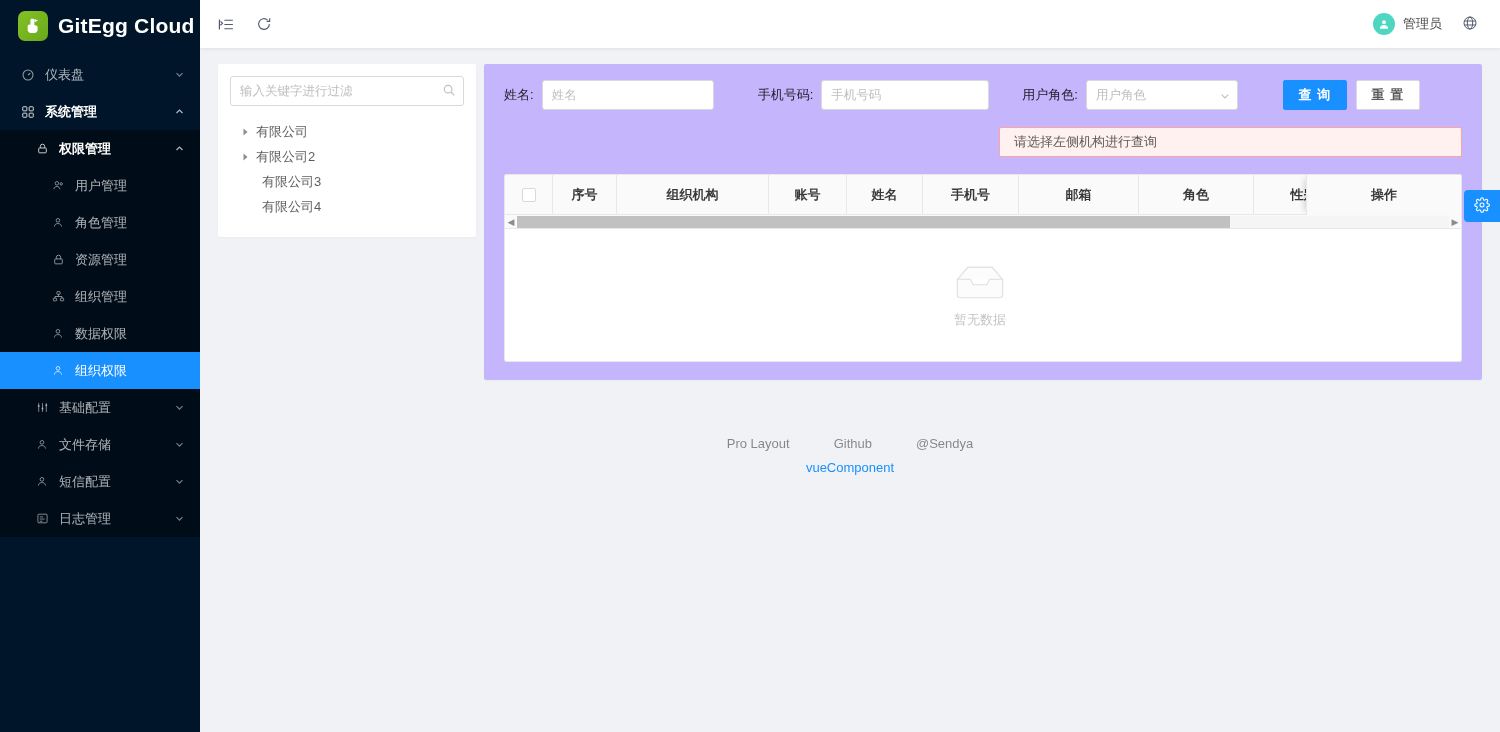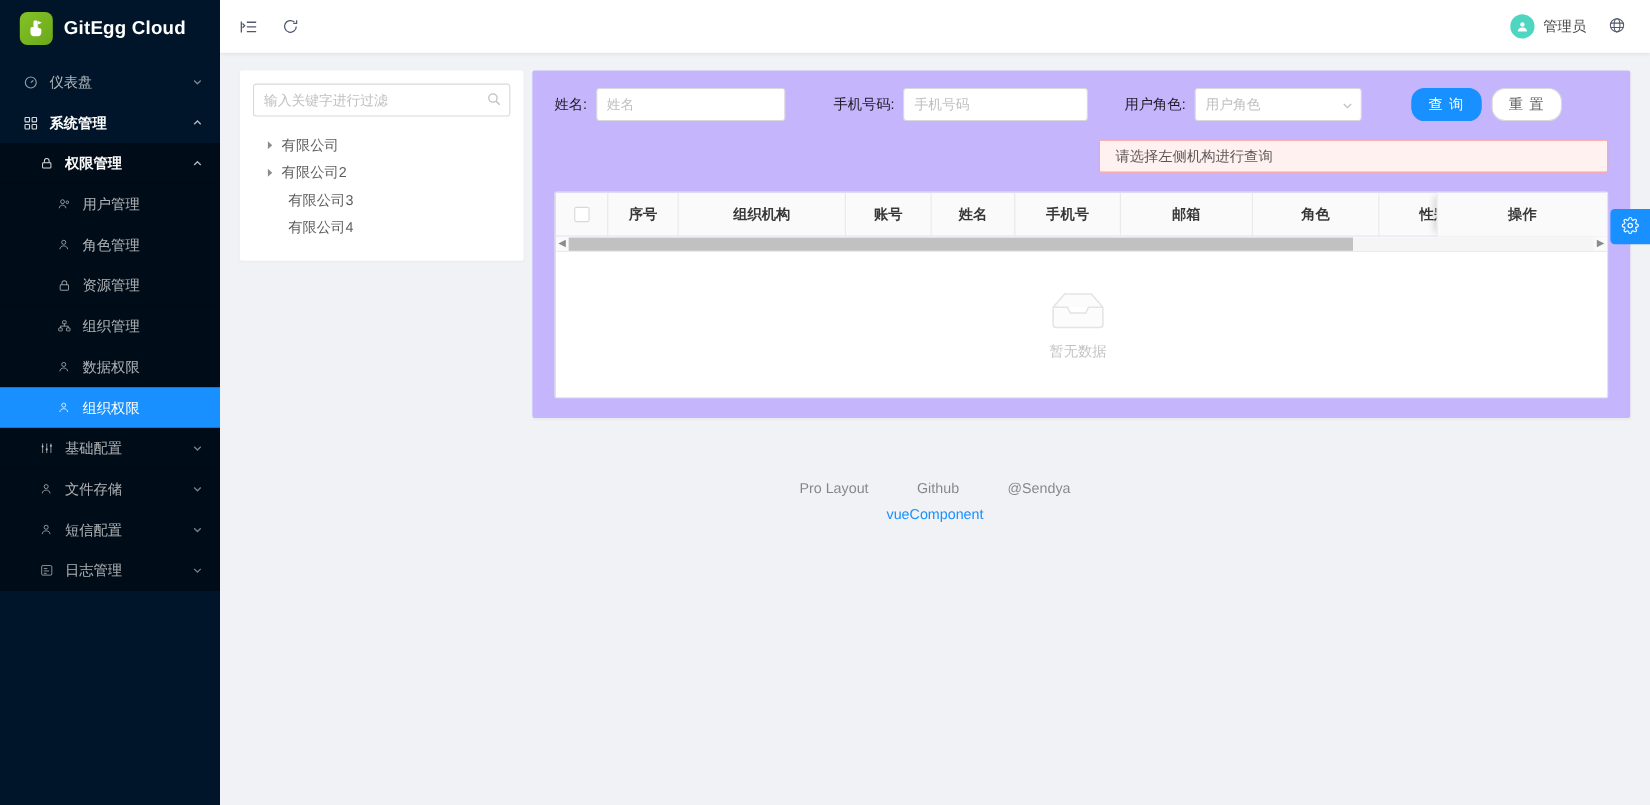--- a/index.html
+++ b/index.html
@@ -30,21 +30,21 @@
   }
   .logo-mark {
     width: 30px; height: 30px;
     border-radius: 7px;
     background: linear-gradient(135deg,#84c226 0%,#6aa81b 100%);
     display: flex; align-items: center; justify-content: center;
     flex: 0 0 30px;
   }
   .logo-mark svg { display:block; }
   .logo-text {
-    color: #fff; font-size: 17px; font-weight: bold;
+    color: #fff; font-size: 21px; font-weight: bold;
     letter-spacing: .2px;
     white-space: nowrap;
   }
   .menu { padding-top: 4px; }
   .menu-item {
     position: relative;
     display: flex; align-items: center;
     height: 37px;
     color: rgba(255,255,255,0.68);
     font-size: 13px;
@@ -210,28 +210,29 @@
   .select-wrap .inp { width: 100%; padding-right: 24px; }
   .select-wrap .arw {
     position:absolute; right:8px; top: 9px; color:#bfbfbf; pointer-events:none;
   }
   .gap1 { width: 44px; }
   .gap2 { width: 33px; }
   .gap3 { width: 45px; }
   .btn {
     height: 30px; min-width: 64px;
     padding: 0 14px;
-    border-radius: 12px;
+    border-radius: 2px;
     font-size: 13px;
     display:inline-flex; align-items:center; justify-content:center;
     cursor: pointer;
     border: 1px solid #d9d9d9;
     background: #fff;
     color: rgba(0,0,0,0.65);
     letter-spacing: 1px;
+    font-weight: bold;
   }
   .btn.primary {
     background: #1890ff; border-color: #1890ff; color: #fff;
   }
   .btn + .btn { margin-left: 9px; }
 
   
   .warn-alert {
     margin-top: 17px;
     margin-left: 495px;

